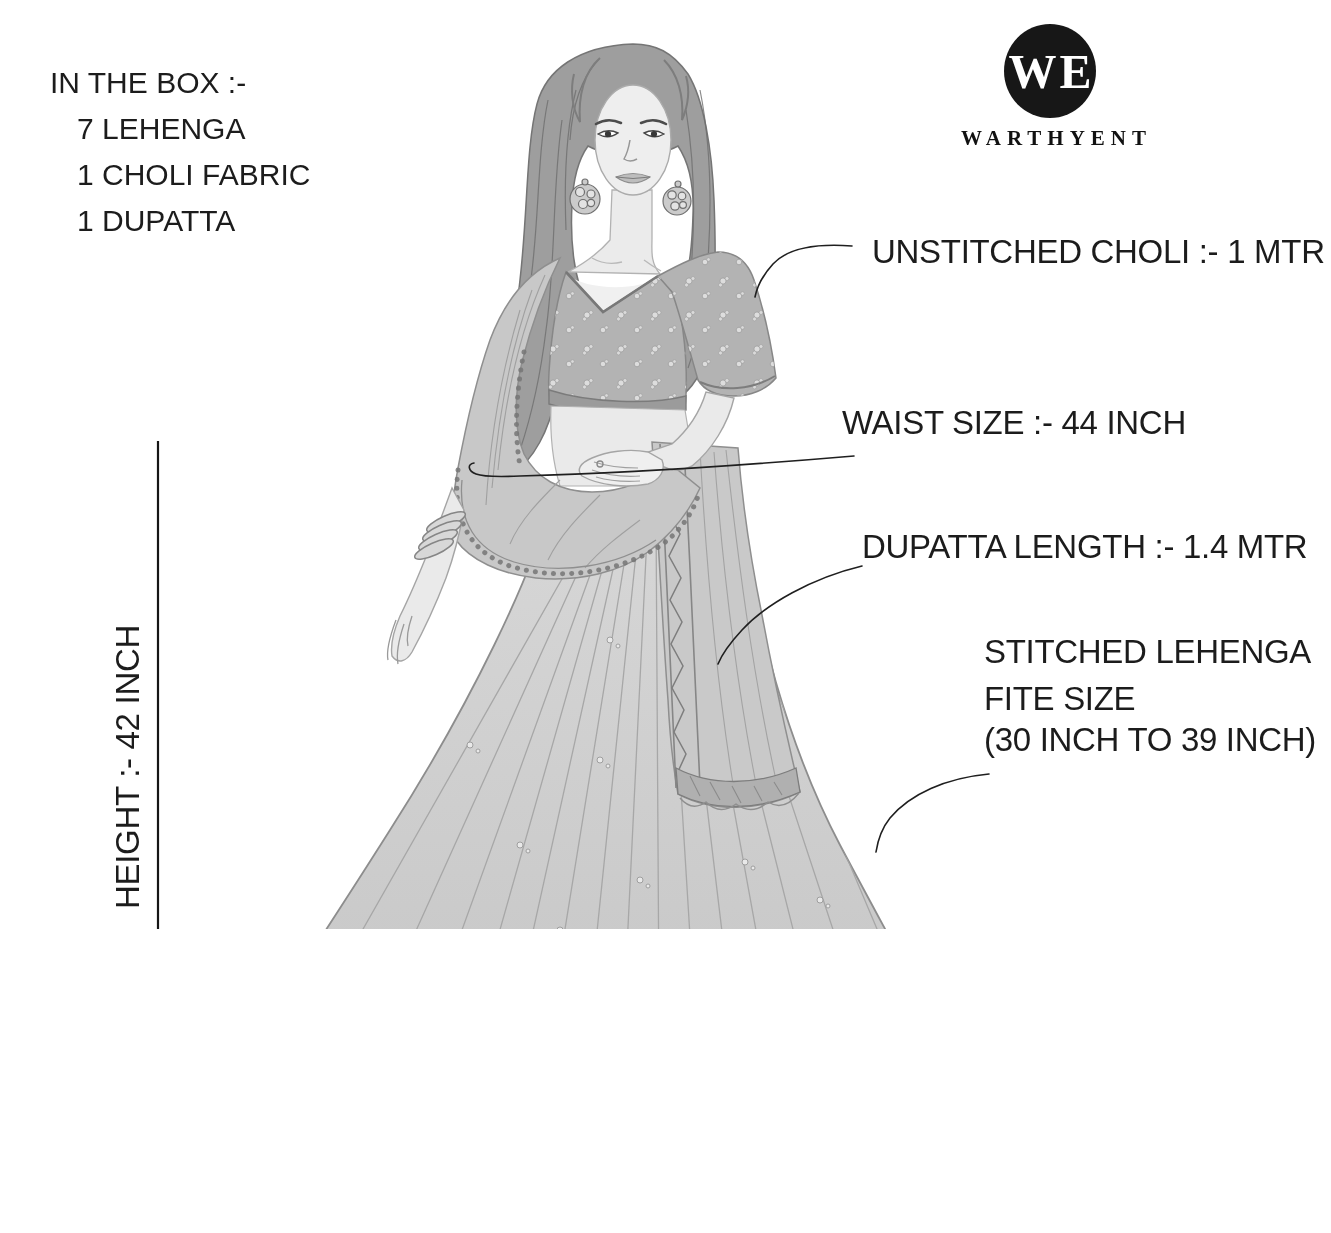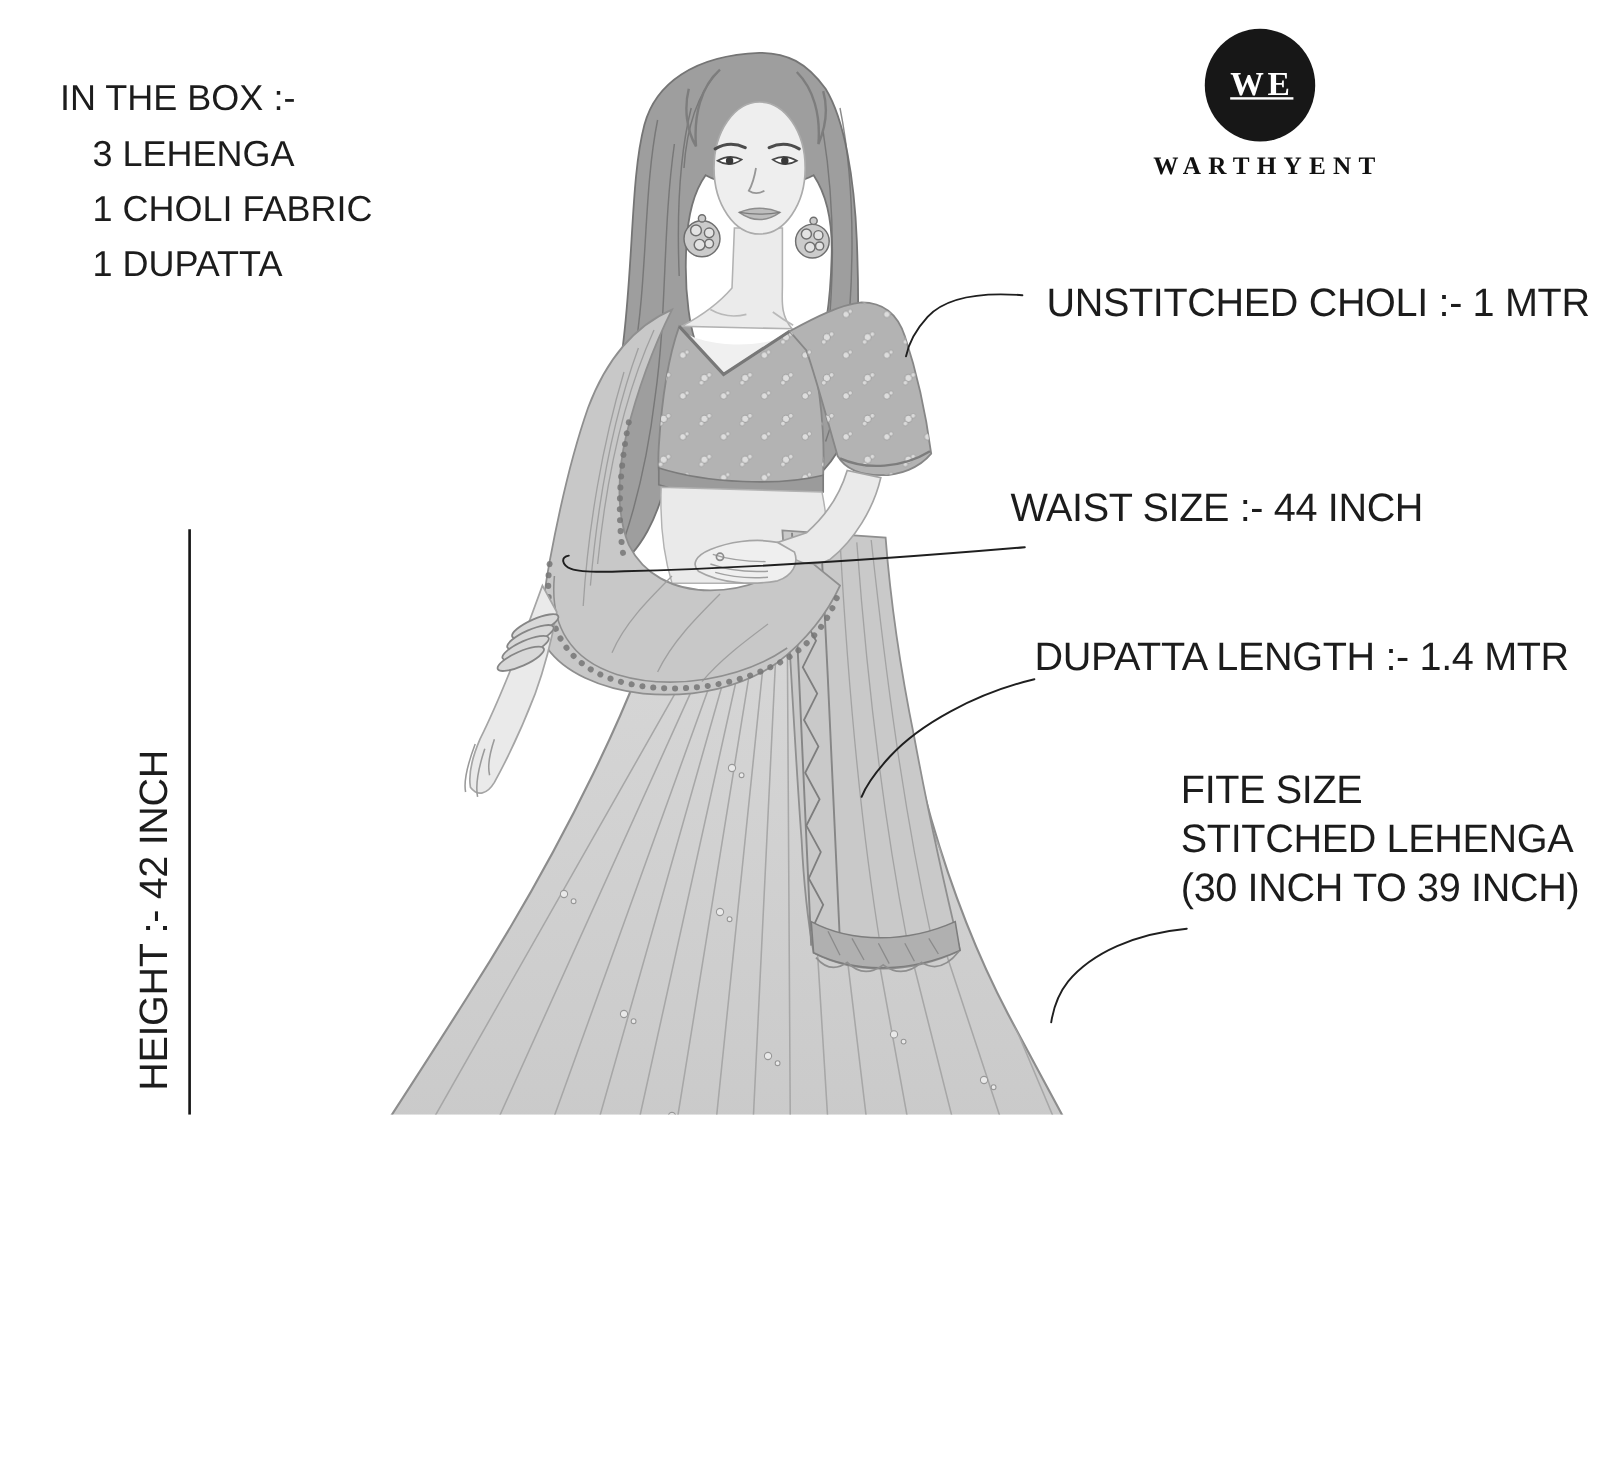--- a/index.html
+++ b/index.html
@@ -19,22 +19,22 @@
     position:absolute; left:-57px; top:749px; width:368px; height:36px;
     text-align:center; font-size:33px; letter-spacing:-0.3px;
     transform:rotate(-90deg); white-space:nowrap;
   }
   .logo{position:absolute; left:1004px; top:22px; width:200px;}
   .logo-circle{
     position:absolute; left:0; top:2px; width:92px; height:94px; border-radius:50%;
     display:flex; align-items:center; justify-content:center;
   }
   .logo-monogram{
-    font-family:"Liberation Serif", serif; font-size:28px; font-weight:700;
-    letter-spacing:3px; padding-left:3px;text-decoration:underline;
+    font-family:"Liberation Serif", serif; font-size:48px; font-weight:700;
+    letter-spacing:3px; padding-left:3px;
   }
   .logo-name{
     position:absolute; left:-56px; top:104px; width:204px; text-align:right;
     font-family:"Liberation Serif", serif; font-size:21px; font-weight:700;
     letter-spacing:6px; color:#111; white-space:nowrap;
   }
   .artifact{position:absolute; background:#f5f5f5;}
 </style>
 </head>
 <body>
@@ -222,36 +222,36 @@
       <path d="M 854 456 C 760 464 640 473 520 476 C 498 477 484 477 476 474 C 468 471 467 464 474 463"></path>
       <path d="M 862 566 C 812 578 766 604 742 630 C 730 643 722 654 718 664"></path>
       <path d="M 989 774 C 946 778 910 794 890 818 C 882 828 878 839 876 852"></path>
       <path d="M 1063 956 C 1048 1022 1002 1074 918 1112 C 812 1160 656 1182 512 1172 C 462 1168 412 1160 378 1152"></path>
     </g>
   </svg>
 
   <div class="box-block">
     <div>IN THE BOX :-</div>
     <div class="box-items">
-      <div>3 LEHENGA</div>
+      <div>7 LEHENGA</div>
       <div>1 CHOLI FABRIC</div>
       <div>1 DUPATTA</div>
     </div>
   </div>
 
   <div class="logo">
     <div class="logo-circle" style="background:#171717;">
       <span class="logo-monogram" style="color:#ffffff;">WE</span>
     </div>
     <div class="logo-name">WARTHYENT</div>
   </div>
 
   <div class="ann" style="left:858px; top:233px;margin-left:14px;">UNSTITCHED CHOLI :- 1 MTR</div>
   <div class="ann" style="left:842px; top:404px;">WAIST SIZE :- 44 INCH</div>
   <div class="ann" style="left:862px; top:528px;">DUPATTA LENGTH :- 1.4 MTR</div>
   <div class="ann ann-multi" style="left:984px; top:631px;">
+    <div>STITCHED LEHENGA</div>
     <div style="margin-top:6px;">FITE SIZE</div>
-    <div>STITCHED LEHENGA</div>
     <div>(30 INCH TO 39 INCH)</div>
   </div>
   <div class="height-label">HEIGHT :- 42 INCH</div>
 
 </div>
 
 </body></html>

